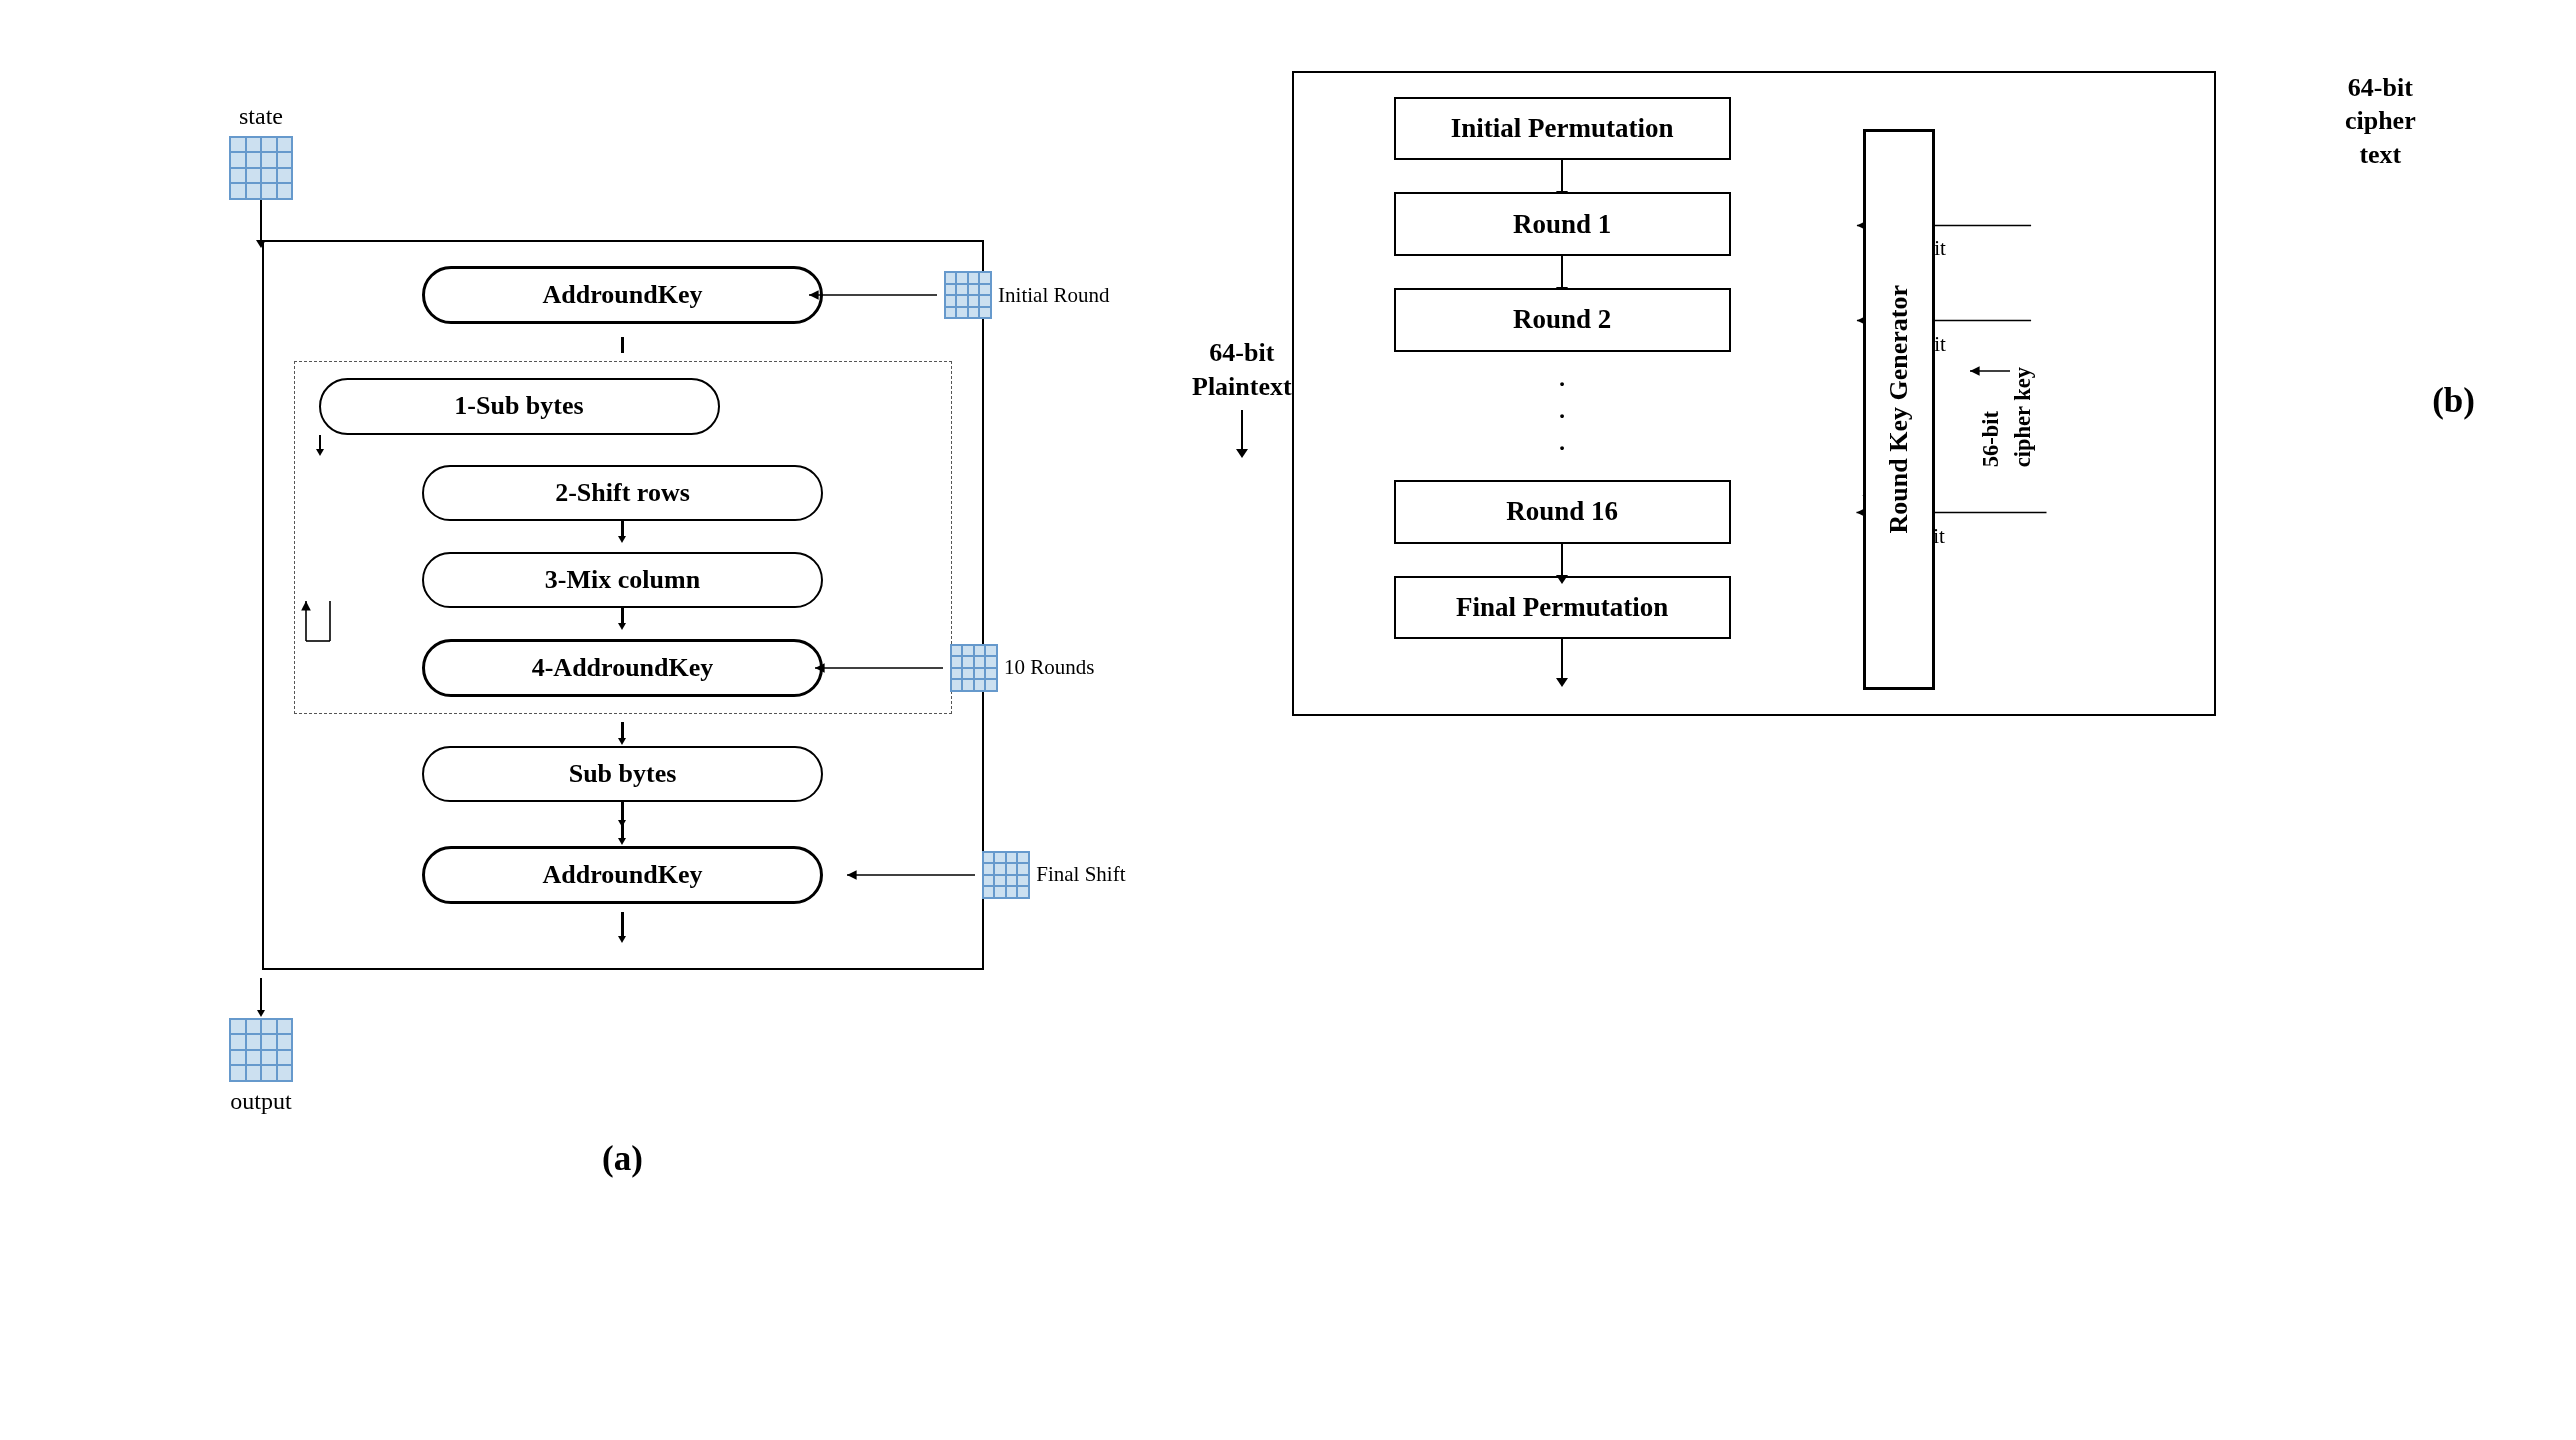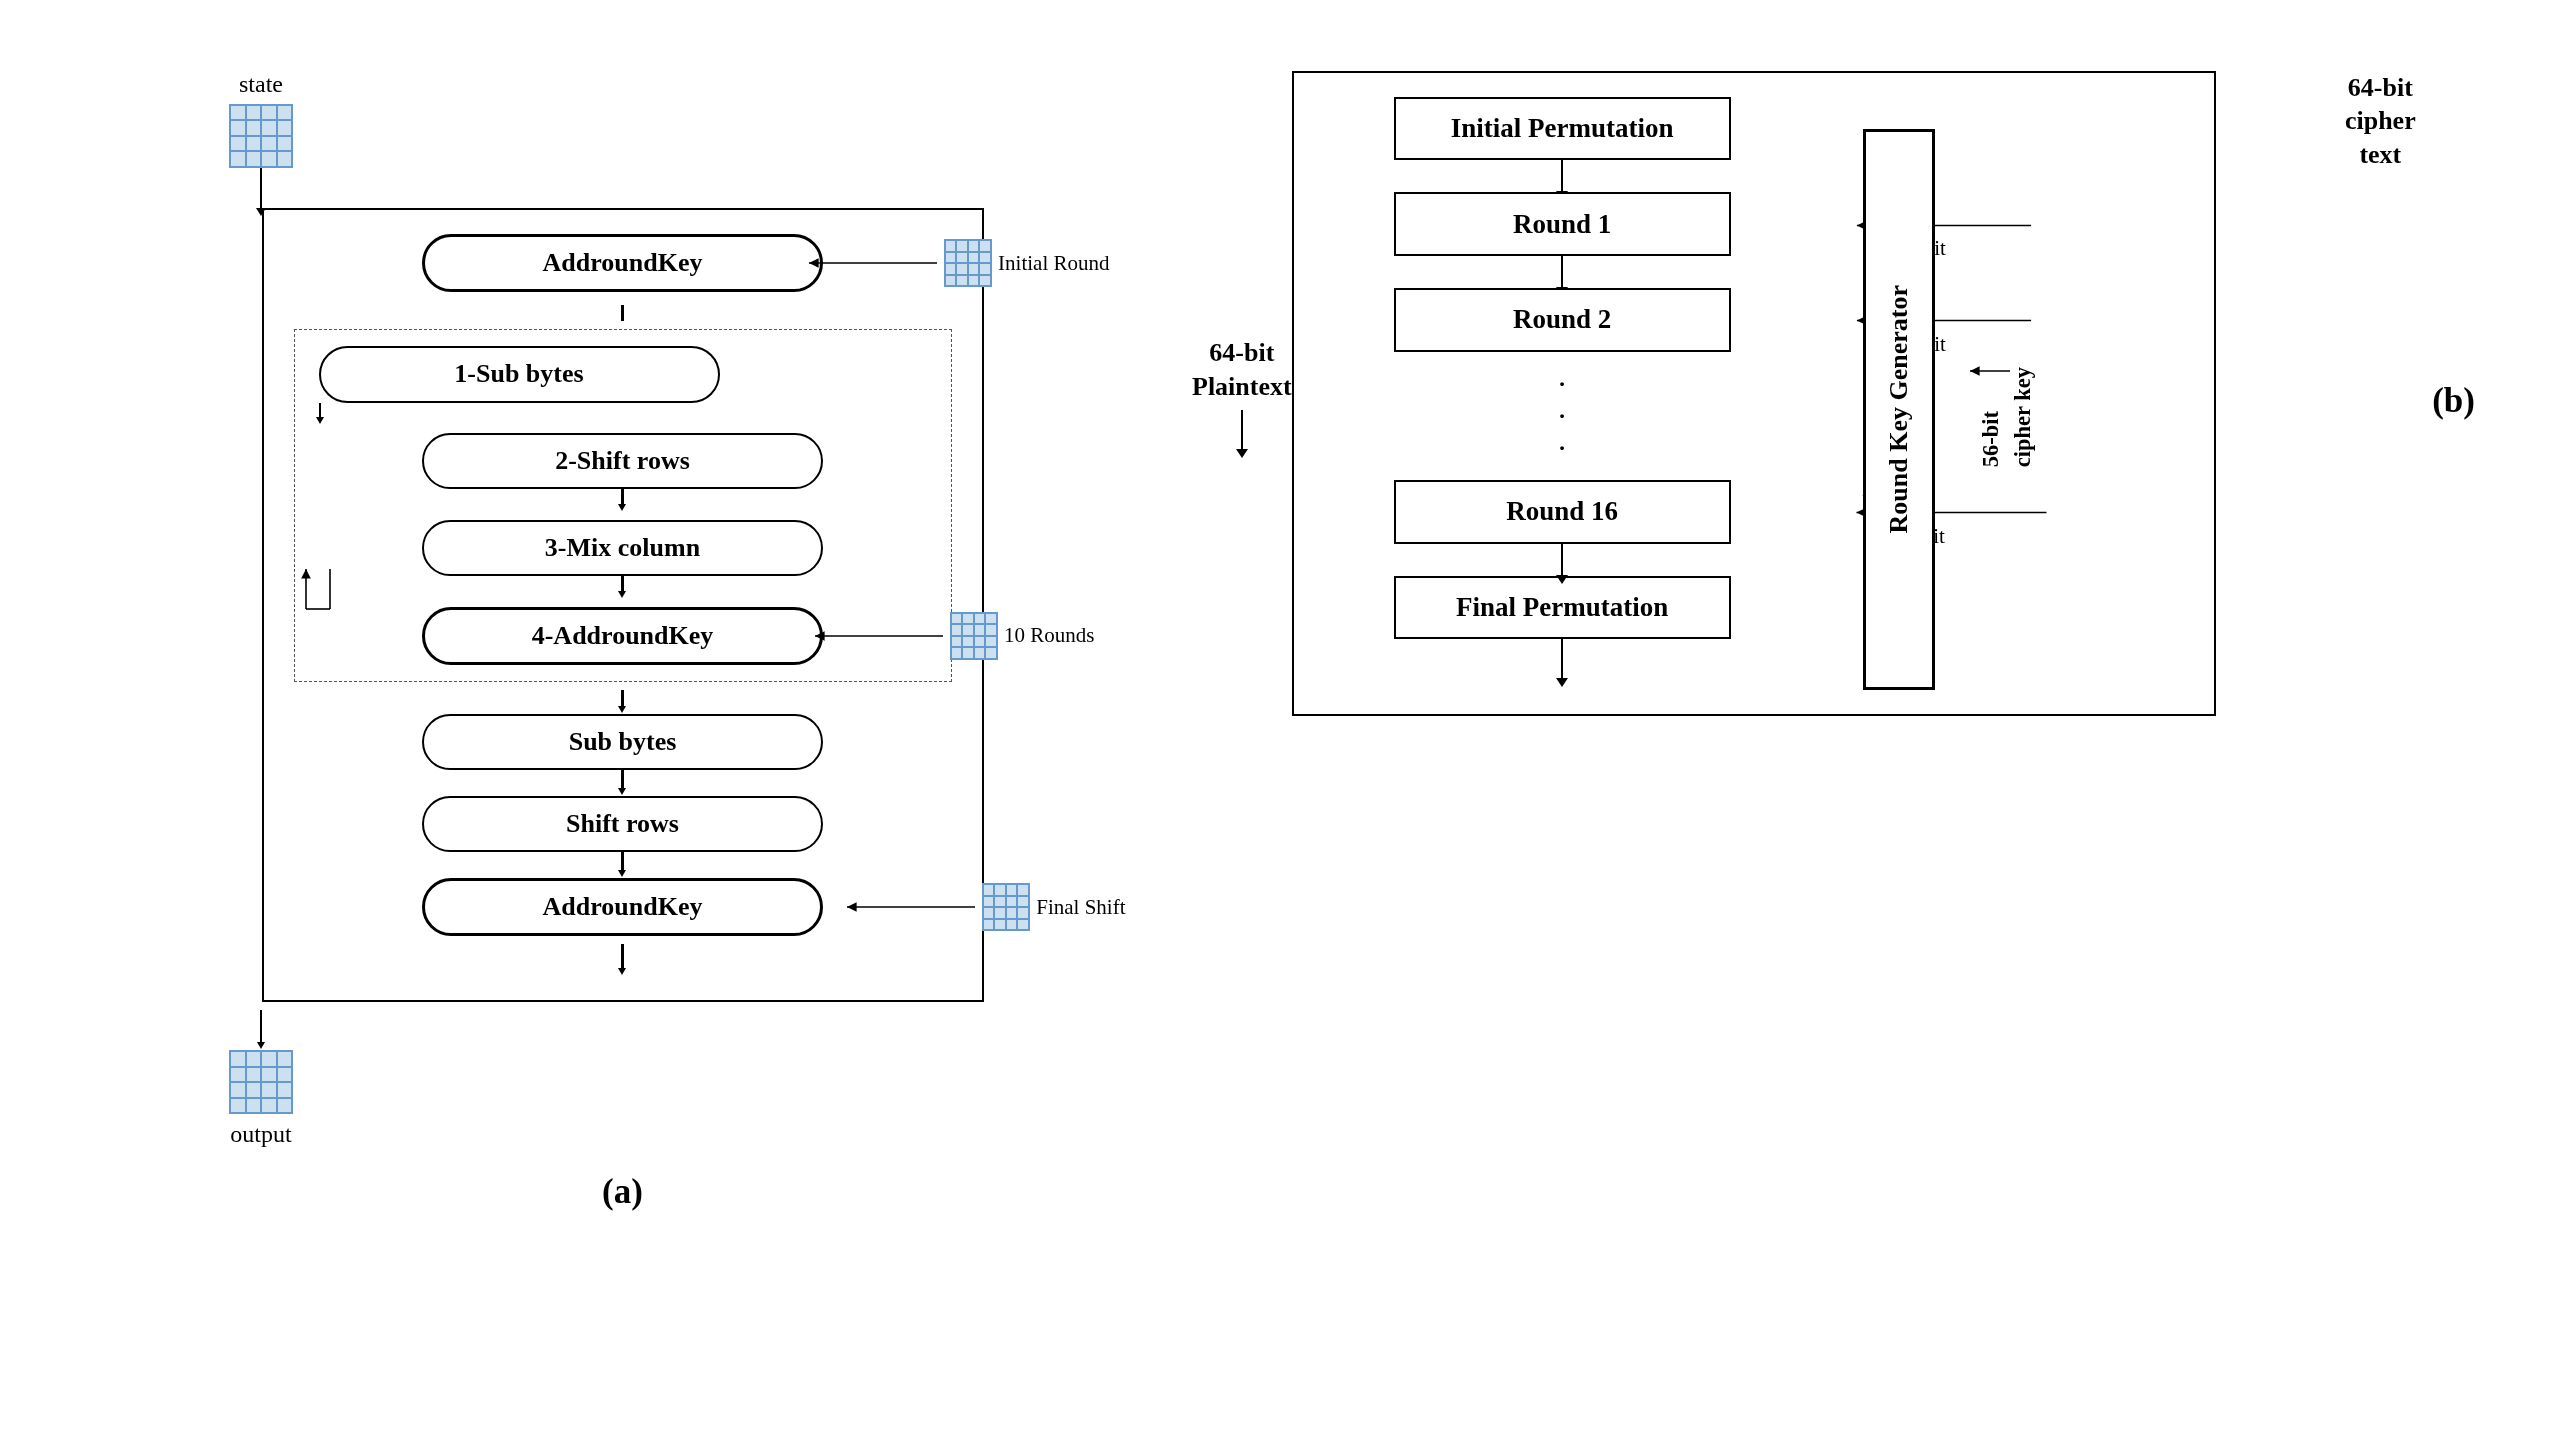--- a/index.html
+++ b/index.html
@@ -205,21 +205,21 @@
     }
   </style>
 </head>
 <body>
 
 <div class="page">
 
   <div class="diagram-a">
 
     <div style="display:flex; flex-direction:column; align-items:center; margin-bottom:0; align-self:flex-start; margin-left:128px;">
-      <span style="font-size:24px; margin-bottom:6.4px;">state</span>
+      <span style="font-size:24px; margin-bottom:6.4px;margin-top:32px;">state</span>
       <div class="grid-icon-lg">
         <div class="cell"></div>
           <div class="cell"></div>
           <div class="cell"></div>
           <div class="cell"></div>
         <div class="cell"></div>
           <div class="cell"></div>
           <div class="cell"></div>
           <div class="cell"></div>
         <div class="cell"></div>
@@ -355,23 +355,20 @@
 
       <div style="display:flex; flex-direction:column; align-items:center; gap:0; width:100%; margin-top:8px;">
 
         <div class="box box-wide">
           <span>Sub bytes</span>
         </div>
         <div style="width:2.4px; height:17.6px; background:#000; position:relative; margin:0;">
           <div style="position:absolute; bottom:-7.2px; left:50%; transform:translateX(-50%); border-left:4.8px solid transparent; border-right:4.8px solid transparent; border-top:7.2px solid #000;"></div>
         </div>
 
-        <div class="box box-wide" style="margin-top:8px;">
-          <span>Shift rows</span>
-        </div>
         <div style="width:2.4px; height:17.6px; background:#000; position:relative; margin:0;">
           <div style="position:absolute; bottom:-7.2px; left:50%; transform:translateX(-50%); border-left:4.8px solid transparent; border-right:4.8px solid transparent; border-top:7.2px solid #000;"></div>
         </div>
 
         <div style="display:flex; align-items:center; width:100%; justify-content:center; position:relative; margin-top:8px;">
           <div class="box box-wide box-bold">
             <span>AddroundKey</span>
           </div>
 
           <div style="position:absolute; right:-176px; display:flex; align-items:center; gap:6.4px;">

